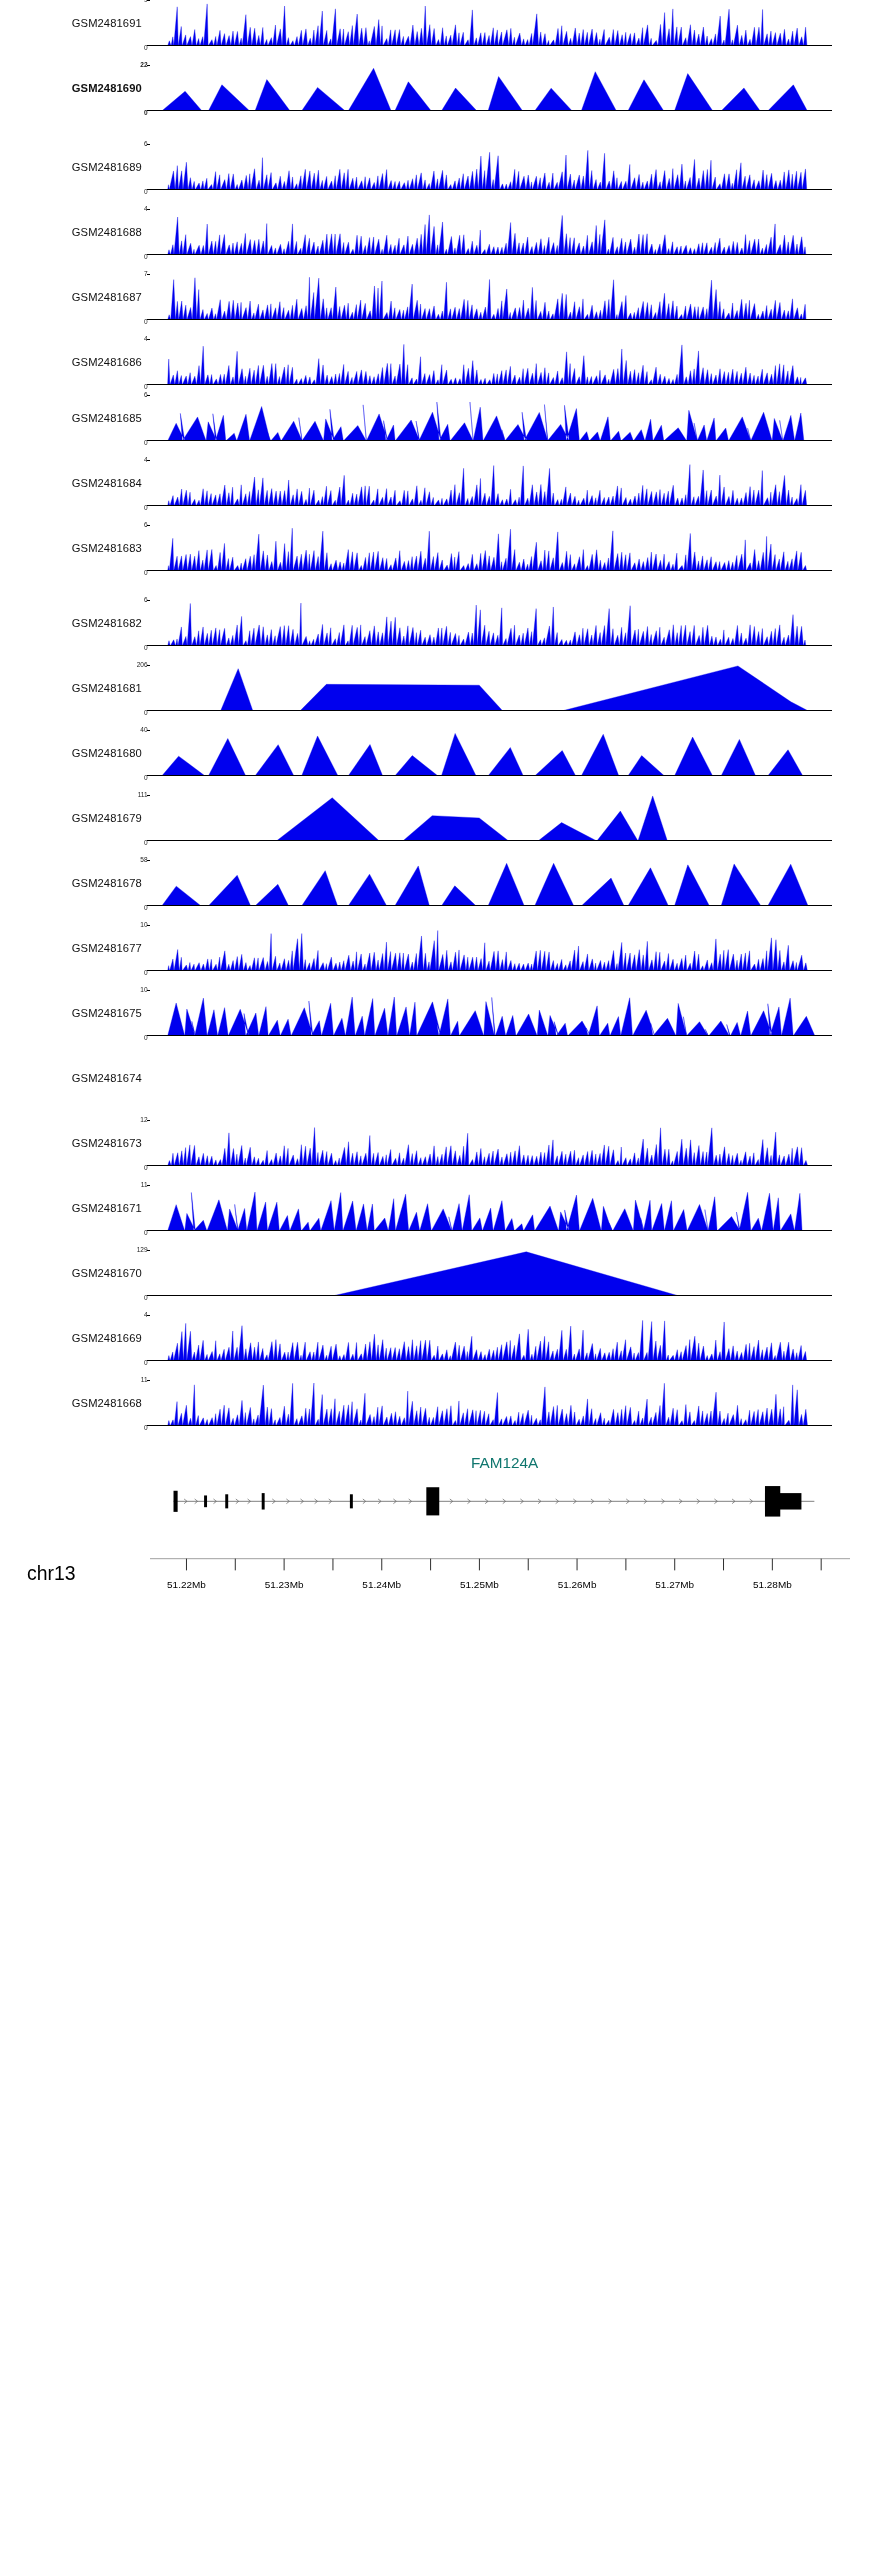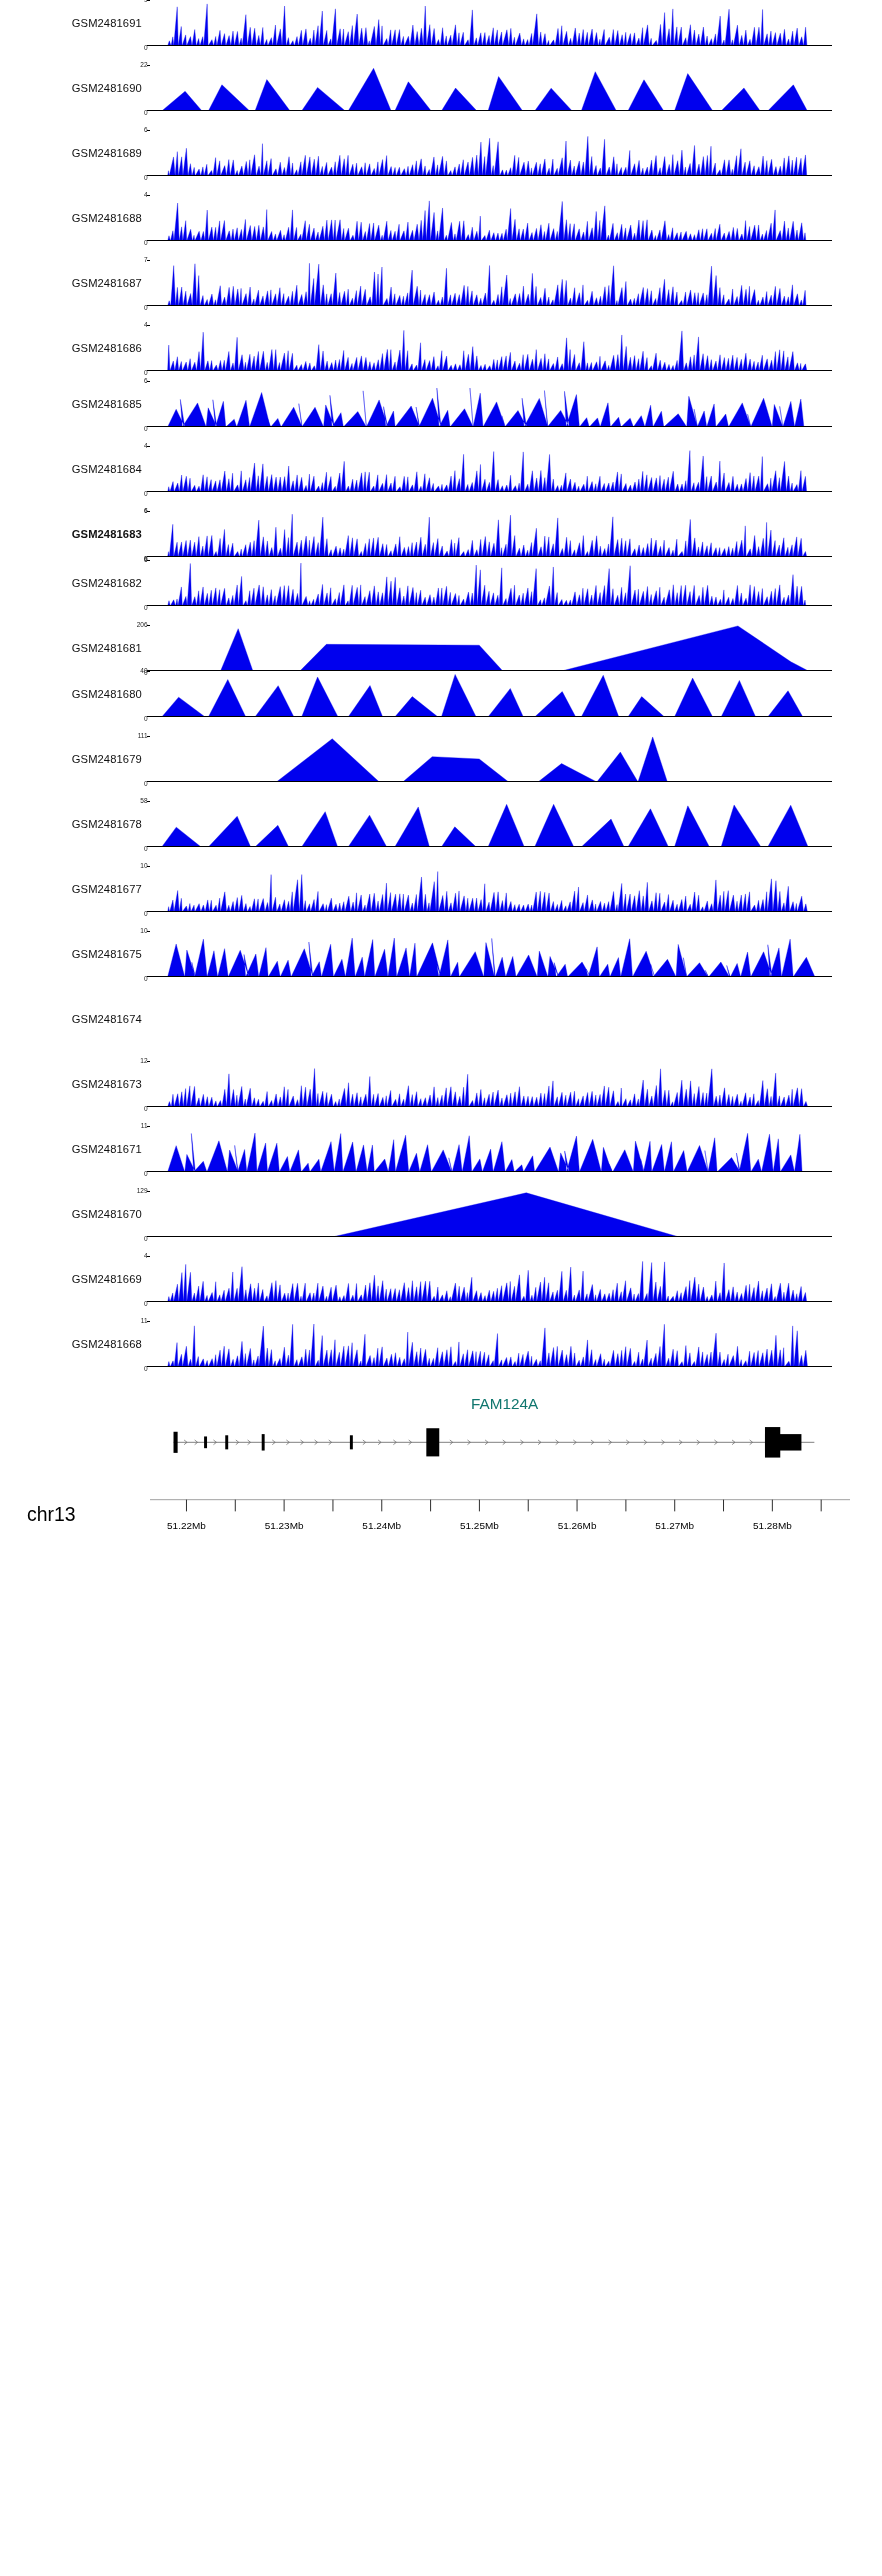--- a/index.html
+++ b/index.html
@@ -51,21 +51,21 @@
               </svg>
               <div class="baseline"></div>
               <div class="ymax" style="position: absolute; left: -20px; top: -4.1px; right: auto; width: 17.6px; text-align: right;">9</div>
               <div class="ymin" style="position: absolute; left: -20px; bottom: -4.7px; right: auto; width: 17.6px; text-align: right;">0</div>
               <div class="tickline" style="top: 0px; left: -2.9px;"></div>
               <div class="tickline" style="bottom: 0px; left: -2.9px;"></div>
             </div>
           </div>
         </div>
       </div>
-      <div class="track" style="margin-bottom: 19px;">
+      <div class="track" style="margin-bottom: 33px; font-weight: bold;">
         <div class="track-row">
           <div class="track-label">GSM2481690</div>
           <div class="track-plot">
             <div class="plotbox" style="height: 46px;">
               <svg viewBox="0 0 1160 78" preserveAspectRatio="none" width="682" height="46">
                 <path d="M 20 78 L 59.7 44.6 L 88.5 78 L 99.3 78 L 122.3 33.5 L 169.5 78 L 178.6 78 L 198.7 24.7 L 238.3 78 L 257.9 78 L 285.0 38.0 L 332.2 78 L 337.1 78 L 380.3 5.6 L 410.2 78 L 416.4 78 L 439.4 28.5 L 478.4 78 L 495.7 78 L 519.7 39.1 L 556.1 78 L 575.0 78 L 592.9 19.6 L 633.8 78 L 654.3 78 L 682.3 39.3 L 718.1 78 L 733.6 78 L 757.3 11.3 L 793.3 78 L 812.9 78 L 840.2 25.0 L 873.9 78 L 892.1 78 L 914.6 14.6 L 957.3 78 L 971.4 78 L 1010.2 38.9 L 1037.9 78 L 1050.7 78 L 1094.3 33.7 L 1118.1 78 L 1130.0 78 L 1130 78 Z" fill="#0000EE" stroke="#0000EE" stroke-width="0.6"></path>
               </svg>
               <div class="baseline"></div>
               <div class="ymax" style="position: absolute; left: -20px; top: -4.1px; right: auto; width: 17.6px; text-align: right;">22</div>
               <div class="ymin" style="position: absolute; left: -20px; bottom: -4.7px; right: auto; width: 17.6px; text-align: right;">0</div>
@@ -170,21 +170,21 @@
               </svg>
               <div class="baseline"></div>
               <div class="ymax" style="position: absolute; left: -20px; top: -4.1px; right: auto; width: 17.6px; text-align: right;">4</div>
               <div class="ymin" style="position: absolute; left: -20px; bottom: -4.7px; right: auto; width: 17.6px; text-align: right;">0</div>
               <div class="tickline" style="top: 0px; left: -2.9px;"></div>
               <div class="tickline" style="bottom: 0px; left: -2.9px;"></div>
             </div>
           </div>
         </div>
       </div>
-      <div class="track" style="margin-bottom: 3px; font-weight: bold;">
+      <div class="track" style="margin-bottom: 29px;">
         <div class="track-row">
           <div class="track-label">GSM2481683</div>
           <div class="track-plot">
             <div class="plotbox" style="height: 46px;">
               <svg viewBox="0 0 1160 78" preserveAspectRatio="none" width="682" height="46">
                 <path d="M 30 78 L 31.4 69.0 L 32.8 78 L 38.8 22.6 L 40.3 78 L 46.1 52.9 L 47.7 78 L 53.7 52.5 L 55.6 78 L 61.4 50.0 L 63.8 78 L 68.6 49.3 L 70.8 78 L 76.0 52.8 L 78.5 78 L 83.2 43.4 L 85.5 78 L 89.9 59.5 L 91.7 78 L 97.2 42.2 L 99.0 78 L 105.2 41.4 L 107.8 78 L 112.4 68.6 L 114.8 78 L 119.3 46.5 L 121.4 78 L 126.7 31.2 L 129.0 78 L 133.4 56.9 L 135.2 78 L 140.8 54.5 L 142.7 78 L 149.2 68.7 L 152.2 78 L 155.2 64.6 L 156.8 78 L 162.9 57.1 L 165.0 78 L 170.6 52.9 L 173.1 78 L 177.1 50.3 L 178.8 78 L 185.1 15.5 L 187.6 78 L 192.8 43.8 L 195.8 78 L 199.7 50.8 L 202.2 78 L 207.2 62.0 L 210.1 78 L 214.2 27.5 L 216.8 78 L 221.9 63.1 L 224.9 78 L 229.0 31.5 L 231.7 78 L 235.5 45.1 L 237.5 78 L 242.0 5.4 L 243.3 78 L 250.2 52.7 L 252.5 78 L 257.5 49.5 L 259.7 78 L 265.6 42.6 L 268.7 78 L 271.2 49.5 L 272.7 78 L 279.0 43.3 L 280.9 78 L 286.1 53.5 L 287.9 78 L 294.0 10.4 L 296.4 78 L 301.0 47.0 L 303.1 78 L 308.1 65.6 L 310.2 78 L 316.5 59.6 L 319.5 78 L 323.4 62.5 L 326.2 78 L 329.6 64.6 L 331.2 78 L 337.3 41.6 L 339.5 78 L 344.4 45.5 L 346.4 78 L 352.3 47.2 L 354.9 78 L 359.4 68.6 L 361.7 78 L 366.6 55.0 L 368.9 78 L 373.1 47.1 L 374.7 78 L 380.3 45.7 L 381.8 78 L 388.1 44.6 L 390.2 78 L 396.0 55.4 L 398.6 78 L 402.6 56.7 L 404.5 78 L 410.0 67.3 L 412.1 78 L 418.1 55.8 L 421.0 78 L 424.8 43.6 L 427.1 78 L 432.7 61.7 L 435.8 78 L 439.7 60.4 L 442.4 78 L 445.9 53.6 L 447.5 78 L 453.4 52.6 L 455.3 78 L 460.8 44.5 L 463.0 78 L 468.3 56.5 L 470.5 78 L 475.1 10.4 L 476.9 78 L 482.1 53.5 L 483.7 78 L 489.7 46.7 L 491.5 78 L 497.1 59.3 L 499.1 78 L 505.4 68.0 L 508.4 78 L 512.7 48.4 L 515.8 78 L 518.3 54.4 L 519.7 78 L 525.5 45.1 L 526.8 78 L 533.7 68.8 L 536.0 78 L 541.3 65.4 L 544.0 78 L 548.3 49.8 L 550.7 78 L 556.0 65.5 L 558.8 78 L 562.5 48.1 L 564.6 78 L 570.4 43.2 L 573.0 78 L 577.1 52.3 L 579.3 78 L 585.1 54.7 L 587.8 78 L 592.6 15.0 L 595.6 78 L 598.1 62.3 L 599.4 78 L 605.6 56.4 L 607.0 78 L 613.2 7.0 L 615.0 78 L 620.4 41.6 L 622.2 78 L 628.4 63.0 L 631.0 78 L 635.8 57.7 L 638.4 78 L 642.4 66.4 L 644.3 78 L 649.0 53.4 L 650.3 78 L 657.2 29.2 L 659.4 78 L 665.2 60.6 L 668.2 78 L 671.6 42.5 L 673.7 78 L 678.4 43.9 L 680.0 78 L 686.0 55.6 L 687.9 78 L 693.6 11.7 L 696.0 78 L 701.4 63.6 L 704.2 78 L 708.6 44.5 L 711.4 78 L 715.0 50.1 L 716.9 78 L 722.3 65.7 L 724.2 78 L 730.6 53.8 L 733.5 78 L 737.1 41.6 L 739.3 78 L 744.2 68.7 L 746.3 78 L 752.2 49.8 L 754.9 78 L 759.7 42.0 L 762.8 78 L 766.1 59.6 L 768.3 78 L 773.6 63.6 L 776.0 78 L 779.9 55.9 L 781.3 78 L 787.3 9.9 L 789.0 78 L 795.6 48.4 L 798.2 78 L 802.4 46.0 L 804.6 78 L 809.2 50.4 L 810.9 78 L 816.4 47.2 L 818.0 78 L 824.7 64.0 L 827.4 78 L 832.0 57.6 L 834.7 78 L 839.2 62.0 L 841.9 78 L 846.6 55.2 L 849.3 78 L 852.8 45.9 L 854.5 78 L 860.8 49.2 L 863.2 78 L 868.4 59.9 L 871.2 78 L 874.5 49.4 L 876.0 78 L 882.9 62.0 L 885.5 78 L 889.6 66.5 L 891.8 78 L 896.1 47.7 L 897.5 78 L 905.0 68.6 L 908.0 78 L 911.3 50.6 L 913.3 78 L 919.0 14.3 L 921.4 78 L 926.6 45.6 L 929.4 78 L 933.1 60.9 L 935.1 78 L 940.0 52.4 L 941.7 78 L 947.6 58.9 L 949.6 78 L 954.5 53.8 L 956.1 78 L 962.8 62.2 L 965.4 78 L 969.0 62.0 L 970.6 78 L 977.5 63.5 L 980.4 78 L 984.5 60.4 L 987.0 78 L 991.2 63.0 L 993.2 78 L 998.1 51.6 L 999.7 78 L 1006.6 49.4 L 1009.4 78 L 1012.5 25.2 L 1014.0 78 L 1021.0 64.1 L 1023.7 78 L 1028.5 41.5 L 1031.5 78 L 1035.3 60.4 L 1037.8 78 L 1043.1 46.3 L 1046.1 78 L 1048.8 19.3 L 1050.2 78 L 1056.2 32.4 L 1057.8 78 L 1063.2 50.2 L 1064.5 78 L 1070.5 57.6 L 1071.9 78 L 1078.1 45.4 L 1079.8 78 L 1085.1 61.6 L 1086.5 78 L 1092.2 57.3 L 1093.5 78 L 1100.0 43.9 L 1101.8 78 L 1107.6 46.3 L 1109.7 78 L 1114.9 68.7 L 1117.0 78 L 1120 78 Z" fill="#0000EE" stroke="#0000EE" stroke-width="0.6"></path>
               </svg>
               <div class="baseline"></div>
               <div class="ymax" style="position: absolute; left: -20px; top: -4.1px; right: auto; width: 17.6px; text-align: right;">6</div>
               <div class="ymin" style="position: absolute; left: -20px; bottom: -4.7px; right: auto; width: 17.6px; text-align: right;">0</div>
@@ -204,21 +204,21 @@
               </svg>
               <div class="baseline"></div>
               <div class="ymax" style="position: absolute; left: -20px; top: -4.1px; right: auto; width: 17.6px; text-align: right;">6</div>
               <div class="ymin" style="position: absolute; left: -20px; bottom: -4.7px; right: auto; width: 17.6px; text-align: right;">0</div>
               <div class="tickline" style="top: 0px; left: -2.9px;"></div>
               <div class="tickline" style="bottom: 0px; left: -2.9px;"></div>
             </div>
           </div>
         </div>
       </div>
-      <div class="track" style="">
+      <div class="track" style="margin-bottom: 19px;">
         <div class="track-row">
           <div class="track-label">GSM2481681</div>
           <div class="track-plot">
             <div class="plotbox" style="height: 46px;">
               <svg viewBox="0 0 1160 78" preserveAspectRatio="none" width="682" height="46">
                 <path d="M 30 78 L 120 78 L 150 6.2 L 175 78 L 255 78 L 300 32.8 L 560 34.3 L 600 78 L 700 78 L 1000 1.6 L 1090 62.4 L 1120 78 Z" fill="#0000EE" stroke="#0000EE" stroke-width="0.6"></path>
               </svg>
               <div class="baseline"></div>
               <div class="ymax" style="position: absolute; left: -20px; top: -4.1px; right: auto; width: 17.6px; text-align: right;">206</div>
               <div class="ymin" style="position: absolute; left: -20px; bottom: -4.7px; right: auto; width: 17.6px; text-align: right;">0</div>

